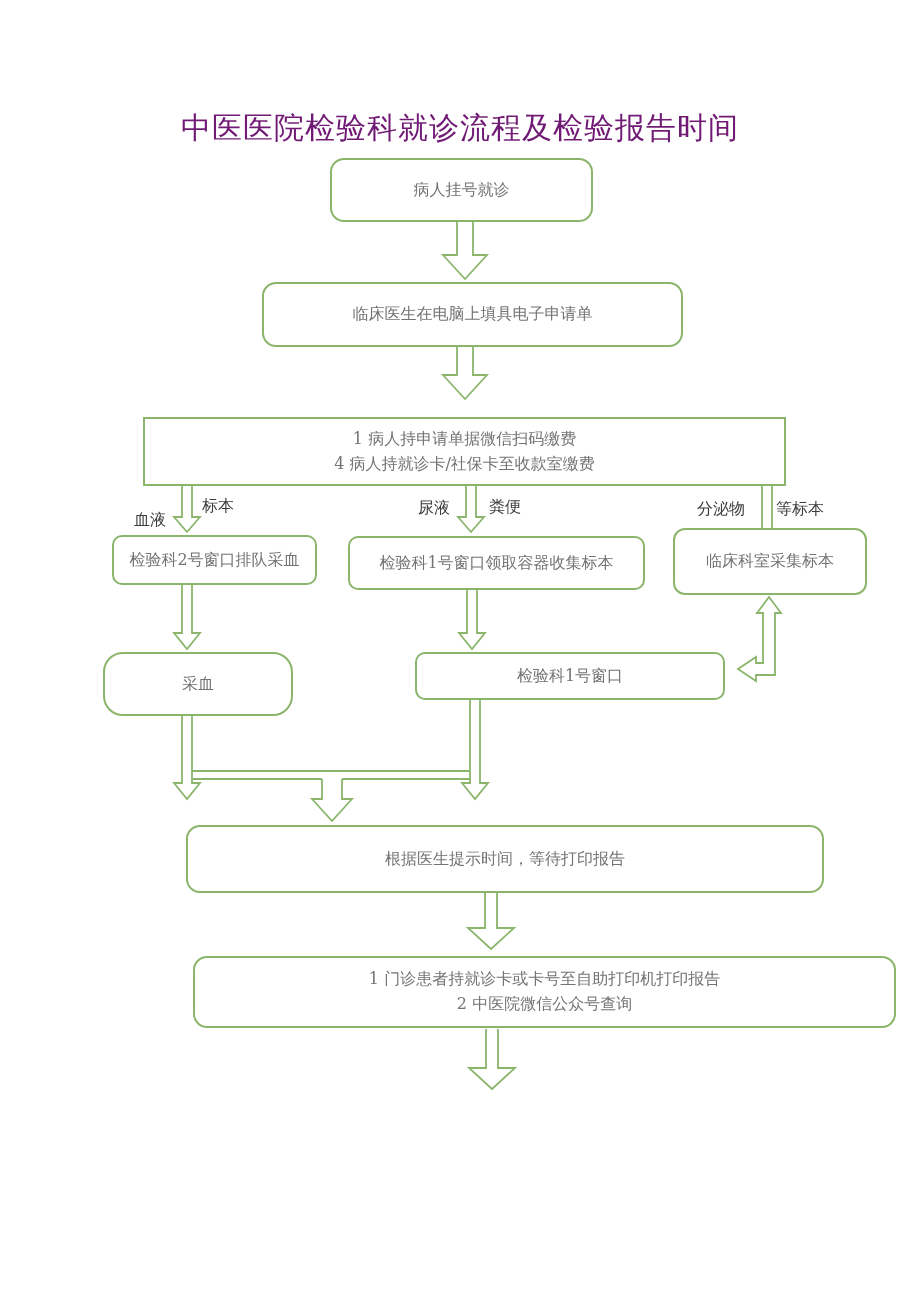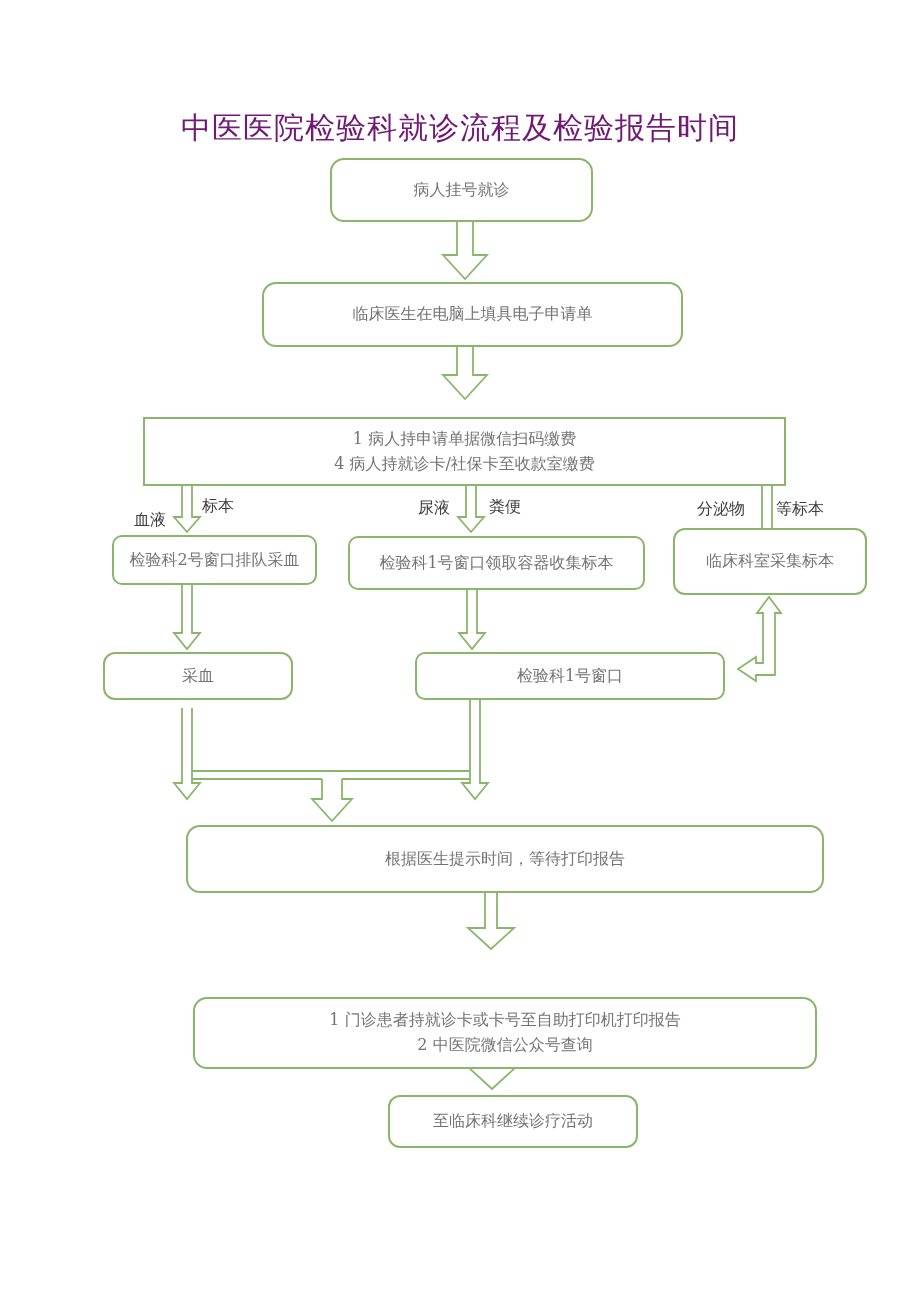--- a/index.html
+++ b/index.html
@@ -101,34 +101,31 @@
   </div>
 
   <div class="node rounded-sm" style="left:348px;top:536px;width:297px;height:54px;">
     <span>检验科1号窗口领取容器收集标本</span>
   </div>
 
   <div class="node rounded-sm" style="left:673px;top:528px;width:194px;height:67px;border-radius:12px;">
     <span>临床科室采集标本</span>
   </div>
 
-  <div class="node rounded-sm" style="left:103px;top:652px;width:190px;height:48px;border-radius:12px;">
+  <div class="node rounded-sm" style="left:103px;top:652px;width:190px;height:64px;border-radius:20px;">
     <span>采血</span>
   </div>
 
   <div class="node rounded-sm" style="left:415px;top:652px;width:310px;height:48px;">
     <span>检验科1号窗口</span>
   </div>
 
   <div class="node rounded" style="left:162px;top:825px;width:638px;height:68px;margin-left:24px;">
     <span>根据医生提示时间，等待打印报告</span>
   </div>
 
-  <div class="node rounded" style="left:193px;top:997px;width:624px;height:72px;">
+  <div class="node rounded" style="left:193px;top:956px;width:703px;height:72px;">
     <span>1 门诊患者持就诊卡或卡号至自助打印机打印报告</span>
     <span>2 中医院微信公众号查询</span>
   </div>
 
-  <div class="node rounded-sm" style="left:388px;top:1095px;width:250px;height:53px;border-radius:12px;">
-    <span>至临床科继续诊疗活动</span>
-  </div>
 
 </div>
 
 </body></html>

